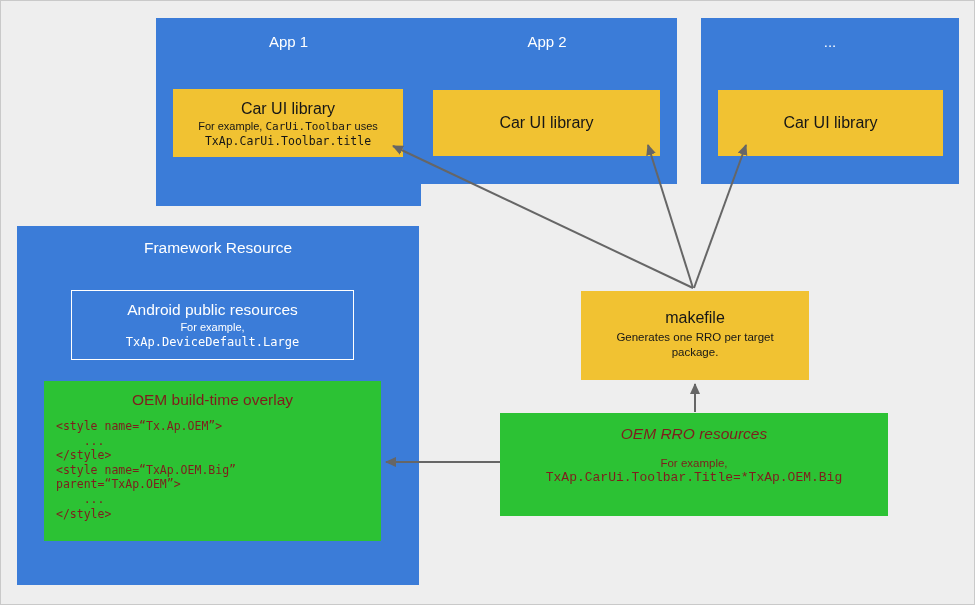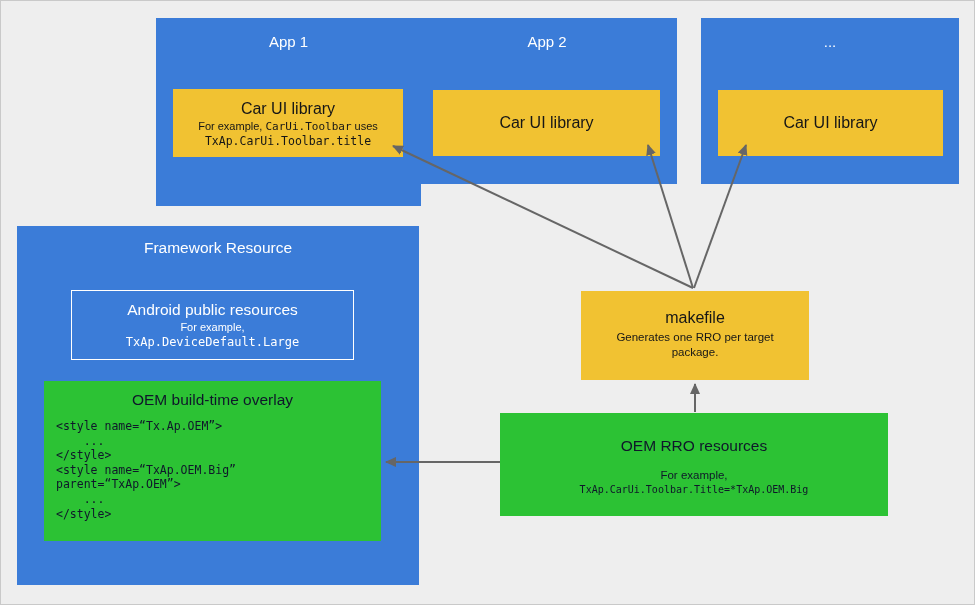--- a/index.html
+++ b/index.html
@@ -4,21 +4,21 @@
 <style>
   html,body{margin:0;padding:0;background:#ffffff;}
   #canvas{
     position:relative;width:975px;height:605px;
     background:#eeeeee;border:1px solid #c9c9c9;box-sizing:border-box;
     font-family:"Liberation Sans","DejaVu Sans",sans-serif;overflow:hidden;
   }
   .box{position:absolute;box-sizing:border-box;}
   .blue{background:#3b7cd8;color:#ffffff;}
   .yellow{background:#f1c232;color:#161616;}
-  .green{background:#2cc234;color:#0f172a;}
+  .green{background:#2cc234;color:#7f1d1d;}
   .app-title{text-align:center;font-size:15px;padding-top:15px;font-weight:400;}
   .fw-title{text-align:center;font-size:15.5px;padding-top:13px;font-weight:400;}
   .lib-box{display:flex;flex-direction:column;align-items:center;justify-content:center;text-align:center;}
   .lib-title{font-size:16px;line-height:20px;}
   .small{font-size:11px;line-height:14px;}
   .mono{font-family:"DejaVu Sans Mono",monospace;}
   .code-line{font-family:"DejaVu Sans Mono",monospace;font-size:11.5px;line-height:14.6px;white-space:pre;}
   .bordered{border:1px solid #ffffff;}
   .center-col{display:flex;flex-direction:column;align-items:center;justify-content:center;text-align:center;}
   #arrow-layer{position:absolute;left:0;top:0;width:975px;height:605px;pointer-events:none;}
@@ -76,24 +76,24 @@
       </div>
     </div>
   </div>
 
   <div class="box yellow center-col" style="left:580px;top:290px;width:228px;height:89px;">
     <div style="font-size:16px;line-height:20px;">makefile</div>
     <div class="mk-sub">Generates one RRO per target package.</div>
   </div>
 
   <div class="box green" style="left:499px;top:412px;width:388px;height:103px;">
-    <div style="text-align:center;font-size:15.5px;padding-top:24px;">OEM RRO resources</div>
+    <div style="text-align:center;font-size:15.5px;padding-top:12px;font-style:italic;">OEM RRO resources</div>
     <div class="rro-example" style="text-align:center;">
       <div class="small" style="font-size:11.5px;">For example,</div>
-      <div class="mono" style="font-size:10px;line-height:15px;">TxAp.CarUi.Toolbar.Title=*TxAp.OEM.Big</div>
+      <div class="mono" style="font-size:13px;line-height:15px;font-family:Liberation Mono, monospace;">TxAp.CarUi.Toolbar.Title=*TxAp.OEM.Big</div>
     </div>
   </div>
 
   <svg id="arrow-layer" viewBox="0 0 975 605" xmlns="http://www.w3.org/2000/svg">
     <defs>
       <marker id="ah" markerUnits="userSpaceOnUse" markerWidth="14" markerHeight="12" refX="10" refY="5" orient="auto">
         <path d="M0,0 L11,5 L0,10 Z" fill="#666666"></path>
       </marker>
     </defs>
     <line x1="692" y1="287" x2="392" y2="145" stroke="#666666" stroke-width="2" marker-end="url(#ah)"></line>

